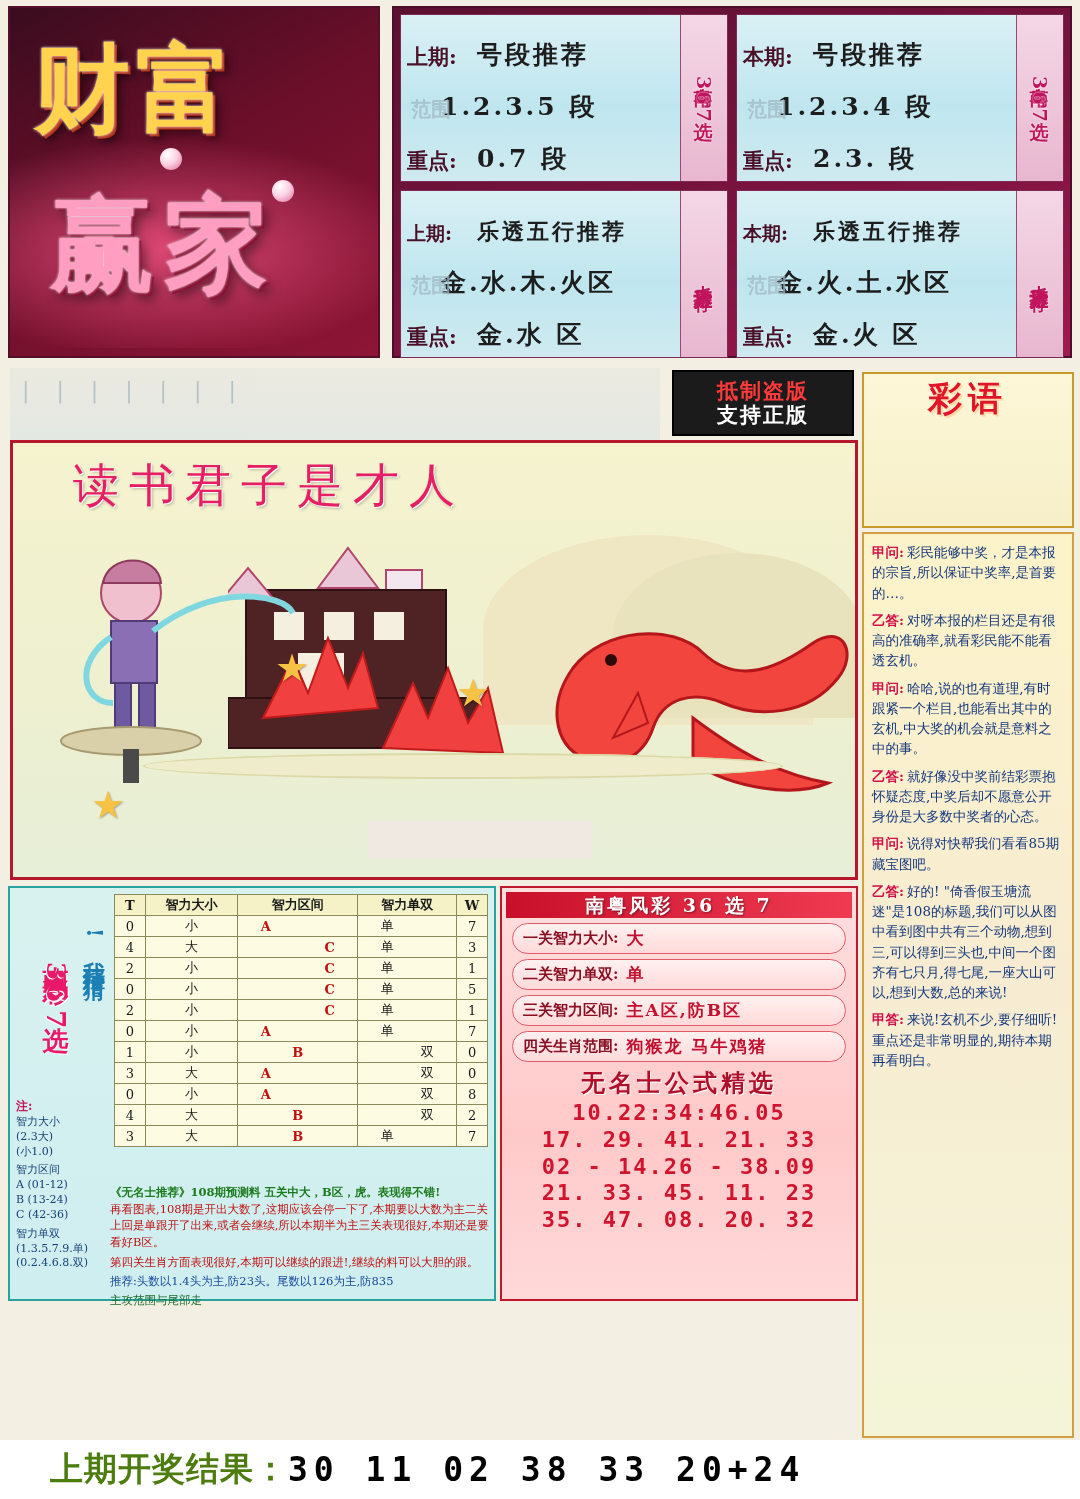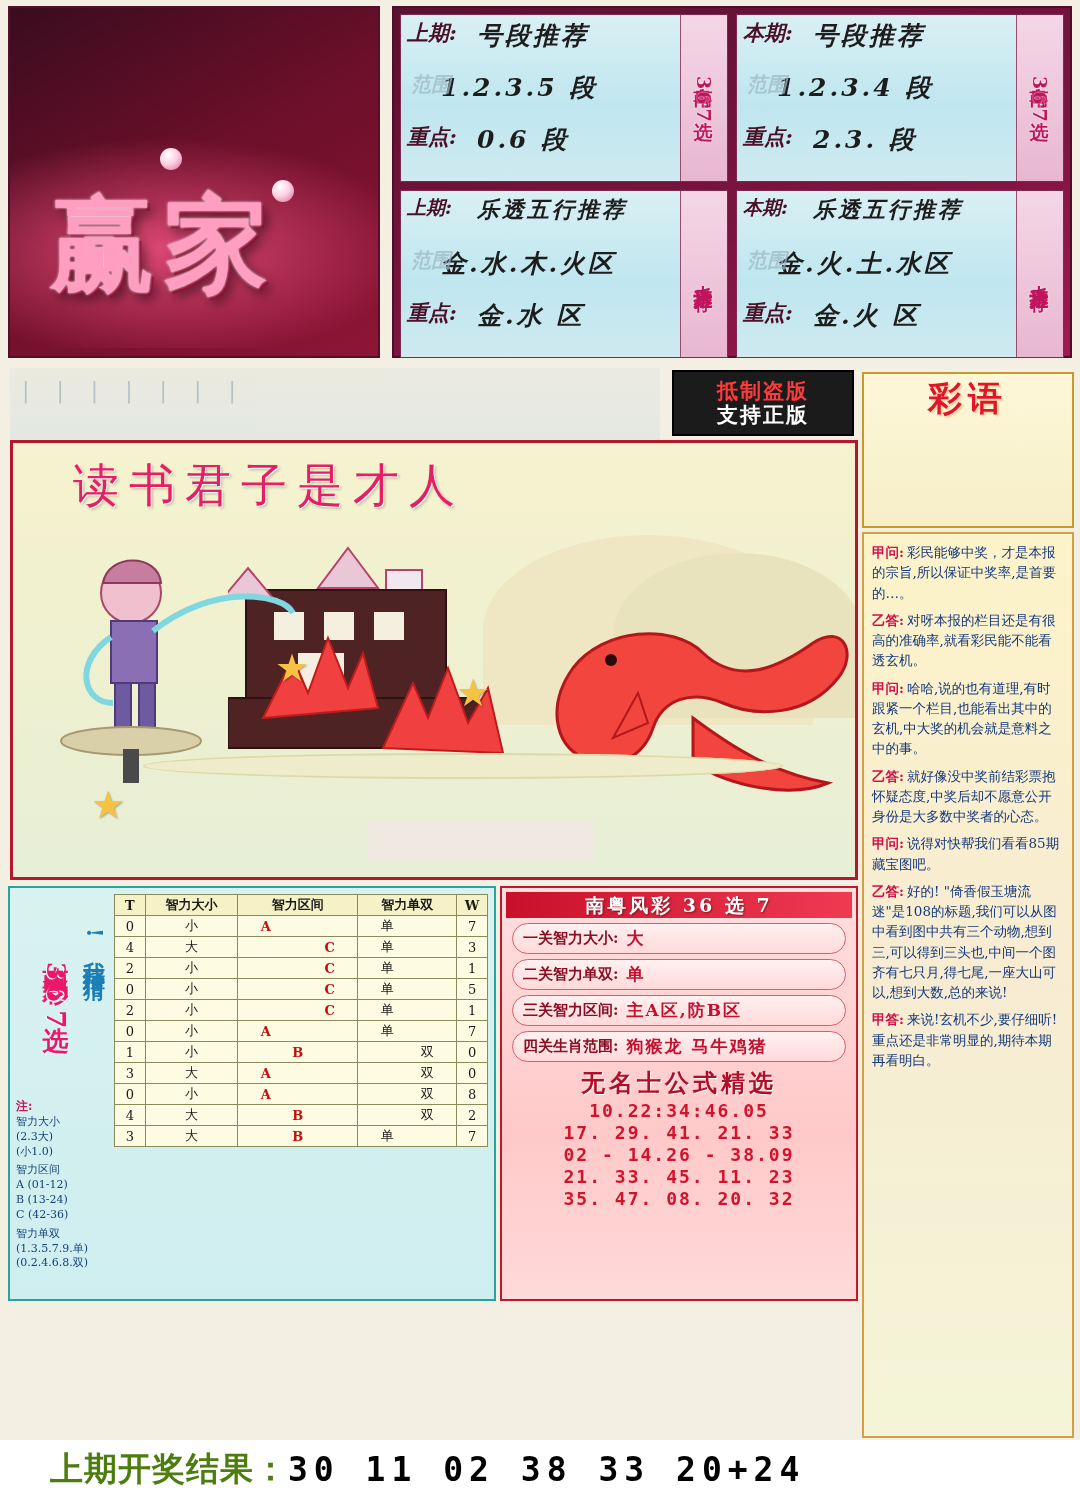--- a/index.html
+++ b/index.html
@@ -49,21 +49,21 @@
     background:linear-gradient(180deg,#d9f0f4,#bfe6ef 55%,#cfeaf0);
     border:1px solid #7c2a50;}
   .recbody{flex:1;padding:4px 6px 4px 6px;position:relative;}
   .recside{width:46px;background:linear-gradient(180deg,#f4d7e6,#e8b7cf);
     border-left:1px solid #9a4a70;display:flex;align-items:center;justify-content:center;}
   .recside span{
     writing-mode:vertical-rl;font-size:19px;font-weight:bold;color:#c0145c;
     letter-spacing:2px;font-family:"DejaVu Serif","Liberation Serif",serif;
     text-shadow:0 0 2px #fff;
   }
-  .recline{display:flex;align-items:flex-start;height:33%;font-style:italic;}
+  .recline{display:flex;align-items:flex-end;height:33%;}
   .rlab{font-size:21px;font-weight:bold;color:#4a1028;min-width:70px;
         font-family:"DejaVu Serif","Liberation Serif",serif;}
   .rlab.small{font-size:19px;}
   .rval{font-size:25px;font-weight:bold;color:#1d1d1d;letter-spacing:3px;
         font-family:"DejaVu Serif","Liberation Serif",serif;}
   .rval.c{margin-left:34px;}
   .ghost{position:absolute;left:4px;font-size:20px;color:#9fb9c6;opacity:.75;font-weight:bold;}
 
   
   #stamp{left:672px;top:370px;width:182px;height:66px;
@@ -131,21 +131,21 @@
   .passrow{margin:5px 10px;height:29px;border-radius:16px;
     background:linear-gradient(180deg,#fff0f0,#ffdada);border:1px solid #e05a6a;
     display:flex;align-items:center;padding:0 10px;}
   .passrow .k{font-size:15px;color:#8a0f23;font-weight:bold;
     font-family:"DejaVu Serif","Liberation Serif",serif;}
   .passrow .v{font-size:17px;color:#c2102f;font-weight:bold;margin-left:8px;
     font-family:"DejaVu Serif","Liberation Serif",serif;letter-spacing:2px;}
   #lowmid .hdr3{margin:6px 4px 2px;height:30px;color:#b00f2a;font-weight:bold;font-size:24px;
     text-align:center;line-height:30px;letter-spacing:4px;
     font-family:"DejaVu Serif","Liberation Serif",serif;text-shadow:1px 1px 0 #fff;}
-  .numline{text-align:center;font-size:18px;font-weight:bold;color:#d0142e;
+  .numline{text-align:center;font-size:22px;font-weight:bold;color:#d0142e;
     font-family:"DejaVu Sans Mono","Liberation Mono",monospace;letter-spacing:2px;line-height:1.22;}
 
   
   #rightTop{left:862px;top:372px;width:212px;height:156px;
     background:linear-gradient(180deg,#fdf7d8,#f6efc8);border:2px solid #c79a2a;}
   #rightTop .t1{margin-top:10px;text-align:center;font-size:26px;font-weight:bold;color:#d0177a;
     font-family:"DejaVu Serif","Liberation Serif",serif;letter-spacing:2px;text-shadow:1px 1px 0 #fff;}
   #rightTop .t2{margin-top:6px;text-align:center;font-size:44px;font-weight:bold;color:#e0152a;
     font-family:"DejaVu Serif","Liberation Serif",serif;letter-spacing:6px;
     text-shadow:2px 2px 0 #ffd9a8,3px 3px 6px rgba(0,0,0,.3);}
@@ -165,41 +165,42 @@
   #result .lab{margin-left:50px;font-size:33px;font-weight:bold;color:#4d7c0f;
     font-family:"DejaVu Serif","Liberation Serif",serif;letter-spacing:1px;}
   #result .nums{font-size:33px;font-weight:bold;color:#000;letter-spacing:6px;
     font-family:"DejaVu Sans Mono","Liberation Mono",monospace;}
 </style>
 </head>
 <body>
 
 <div class="abs" id="logo">
   <div class="glow"></div>
+  <div class="cf">财富</div>
   <div class="dot" style="left:150px;top:140px;"></div>
   <div class="dot" style="left:262px;top:172px;"></div>
   <div class="cf2">赢家</div>
 </div>
 
 <div class="abs" id="rec">
 
   <div class="recrow">
     <div class="recbox">
       <div class="recbody">
         <div class="recline">
           <span class="rlab">上期:</span>
           <span class="rval">号段推荐</span>
         </div>
         <div class="recline" style="position:relative;">
           <span class="ghost">范围</span>
           <span class="rval c">1.2.3.5 段</span>
         </div>
         <div class="recline">
           <span class="rlab">重点:</span>
-          <span class="rval">0.6 段</span>
+          <span class="rval">0.7 段</span>
         </div>
       </div>
       <div class="recside">
           <span>南粤36选7</span>
         </div>
     </div>
 
     <div class="recbox">
       <div class="recbody">
         <div class="recline">
@@ -451,20 +452,27 @@
     <div>(小1.0)</div>
     <div style="margin-top:4px">智力区间</div>
     <div>A (01-12)</div>
     <div>B (13-24)</div>
     <div>C (42-36)</div>
     <div style="margin-top:4px">智力单双</div>
     <div>(1.3.5.7.9.单)</div>
     <div>(0.2.4.6.8.双)</div>
   </div>
 
+  <div id="redtext">
+    <div class="hdr">《无名士推荐》108期预测料 五关中大，B区，虎。表现得不错!</div>
+    <div>再看图表,108期是开出大数了,这期应该会停一下了,本期要以大数为主二关上回是单跟开了出来,或者会继续,所以本期半为主三关表现很好,本期还是要看好B区。</div>
+    <div style="margin-top:3px">第四关生肖方面表现很好,本期可以继续的跟进!,继续的料可以大胆的跟。</div>
+    <div class="blue" style="margin-top:3px">推荐:头数以1.4头为主,防23头。尾数以126为主,防835</div>
+    <div style="margin-top:2px;color:#1b6b2a">主攻范围与尾部走</div>
+  </div>
 </div>
 
 <div class="abs" id="lowmid">
   <div class="hdr1">南粤风彩 36 选 7</div>
 
   <div class="passrow">
     <span class="k">一关智力大小:</span>
     <span class="v">大</span>
   </div>
   <div class="passrow">

